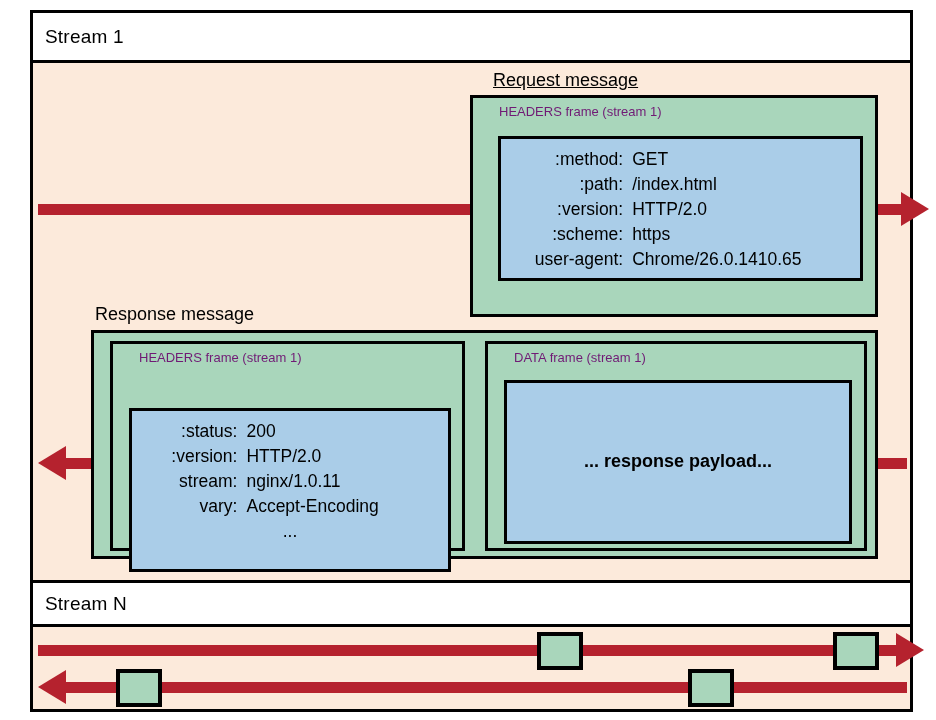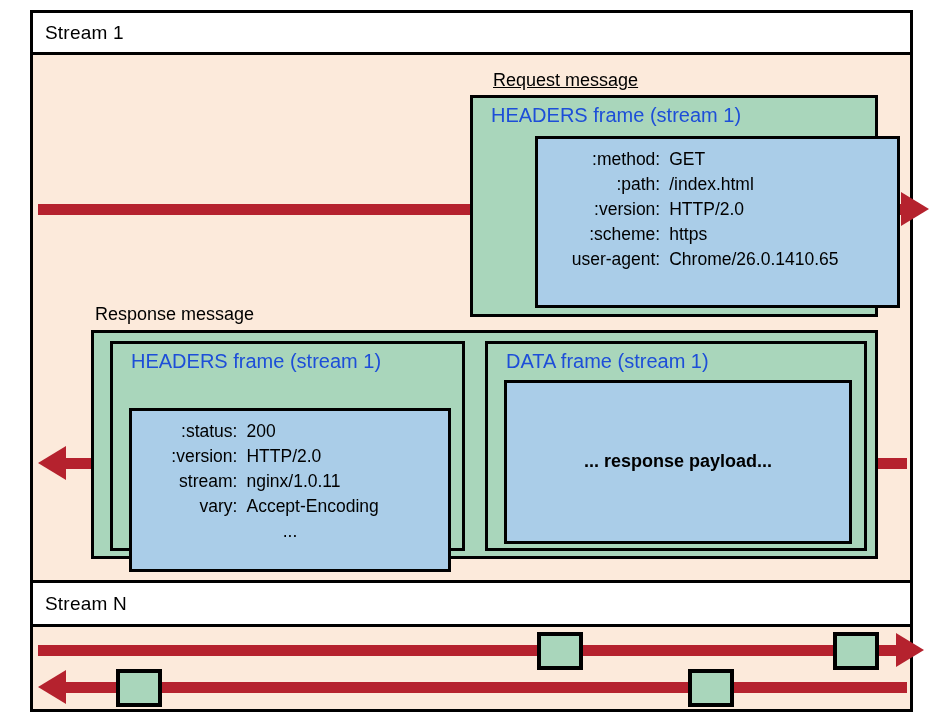--- a/index.html
+++ b/index.html
@@ -35,21 +35,21 @@
 
   
   .stream-band {
     position: absolute;
     left: 0;
     width: 100%;
     background: #ffffff;
     box-sizing: border-box;
     border-bottom: 3px solid #000000;
   }
-  .stream-band.band-1 { top: 0; height: 42px; }
+  .stream-band.band-1 { top: 0; height: 50px; }
   .stream-band.band-n { top: 557px; height: 47px; border-top: 3px solid #000000; margin-top: 10px; }
 
   .stream-label {
     position: absolute;
     left: 12px;
     top: 50%;
     transform: translateY(-52%);
     font-size: 19px;
     color: #000000;
     letter-spacing: 0.2px;
@@ -116,24 +116,24 @@
 
   
   .frame-box {
     position: absolute;
     background: #a9d6bb;
     border: 3px solid #000000;
     box-sizing: border-box;
   }
   .frame-title {
     position: absolute;
-    left: 18px;
+    left: 26px;
     top: 6px;
-    font-size: 20px;
-    color: #1d4ed8;
+    font-size: 13px;
+    color: #701a75;
     white-space: nowrap;
   }
 
   
   .payload-box {
     position: absolute;
     background: #aacde8;
     border: 3px solid #000000;
     box-sizing: border-box;
   }
@@ -181,21 +181,21 @@
     width: 100%;
     text-align: center;
     font-size: 18px;
     color: #000000;
     font-weight: bold;
   }
 
   
   .req-caption   { left: 460px; top: 57px; text-decoration: underline; }
   .req-frame     { left: 437px; top: 82px; width: 408px; height: 222px; }
-  .req-payload   { left: 25px;  top: 38px; width: 365px; height: 172px; margin-left: 37px; }
+  .req-payload   { left: 25px;  top: 38px; width: 365px; height: 145px; }
 
   
   .res-caption   { left: 62px;  top: 291px; }
   .res-frame     { left: 58px;  top: 317px; width: 787px; height: 229px; }
   .res-hdr-sub   { left: 16px;  top: 8px;  width: 355px; height: 210px; }
   .res-data-sub  { left: 391px; top: 8px;  width: 382px; height: 210px; }
   .res-hdr-pay   { left: 16px;  top: 36px; width: 322px; height: 164px; margin-top: 28px; }
   .res-data-pay  { left: 16px;  top: 36px; width: 348px; height: 164px; }
 
   

